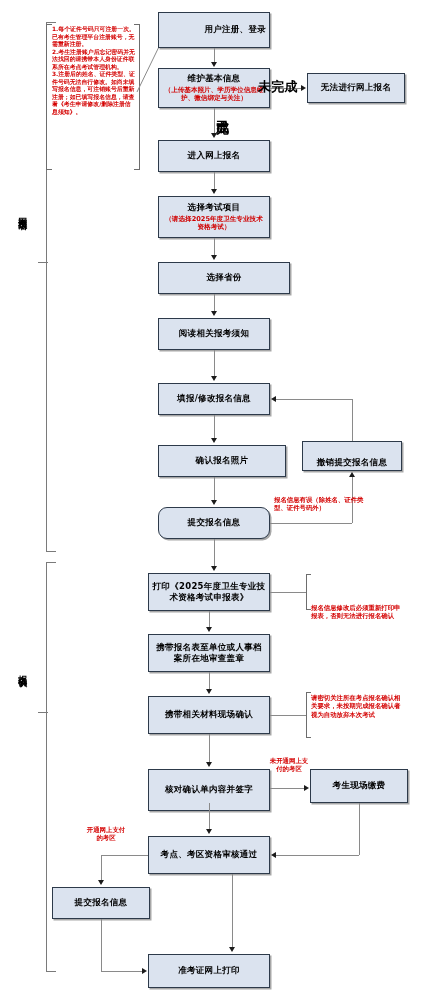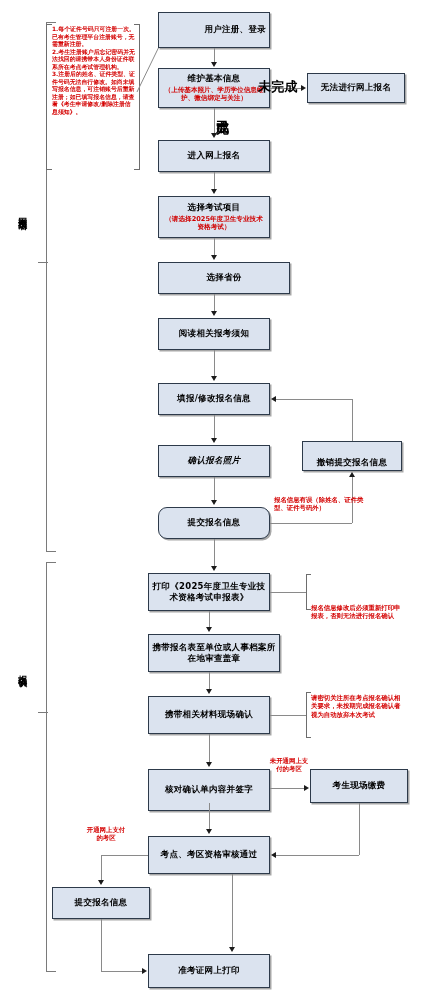--- a/index.html
+++ b/index.html
@@ -181,37 +181,37 @@
   </div>
 
   <div class="node" style="left:158px;top:318px;width:112px;height:32px;">
     <span>阅读相关报考须知</span>
   </div>
 
   <div class="node" style="left:158px;top:383px;width:112px;height:32px;">
     <span>填报/修改报名信息</span>
   </div>
 
-  <div class="node" style="left:158px;top:445px;width:112px;height:32px;font-style:italic;">
+  <div class="node" style="left:158px;top:445px;width:128px;height:32px;">
     <span>确认报名照片</span>
   </div>
 
   <div class="node" style="left:158px;top:507px;width:112px;height:32px;border-radius:9px;">
     <span>提交报名信息</span>
   </div>
 
   <div class="node" style="left:302px;top:441px;width:100px;height:30px;justify-content:flex-end;">
     <span>撤销提交报名信息</span>
   </div>
 
   <div class="node" style="left:148px;top:573px;width:122px;height:38px;">
     <span>打印《2025年度卫生专业技术资格考试申报表》</span>
   </div>
 
-  <div class="node" style="left:148px;top:634px;width:132px;height:38px;">
+  <div class="node" style="left:148px;top:634px;width:122px;height:38px;">
     <span>携带报名表至单位或人事档案所在地审查盖章</span>
   </div>
 
   <div class="node" style="left:148px;top:696px;width:122px;height:38px;">
     <span>携带相关材料现场确认</span>
   </div>
 
   <div class="node" style="left:148px;top:769px;width:122px;height:42px;">
     <span>核对确认单内容并签字</span>
   </div>

